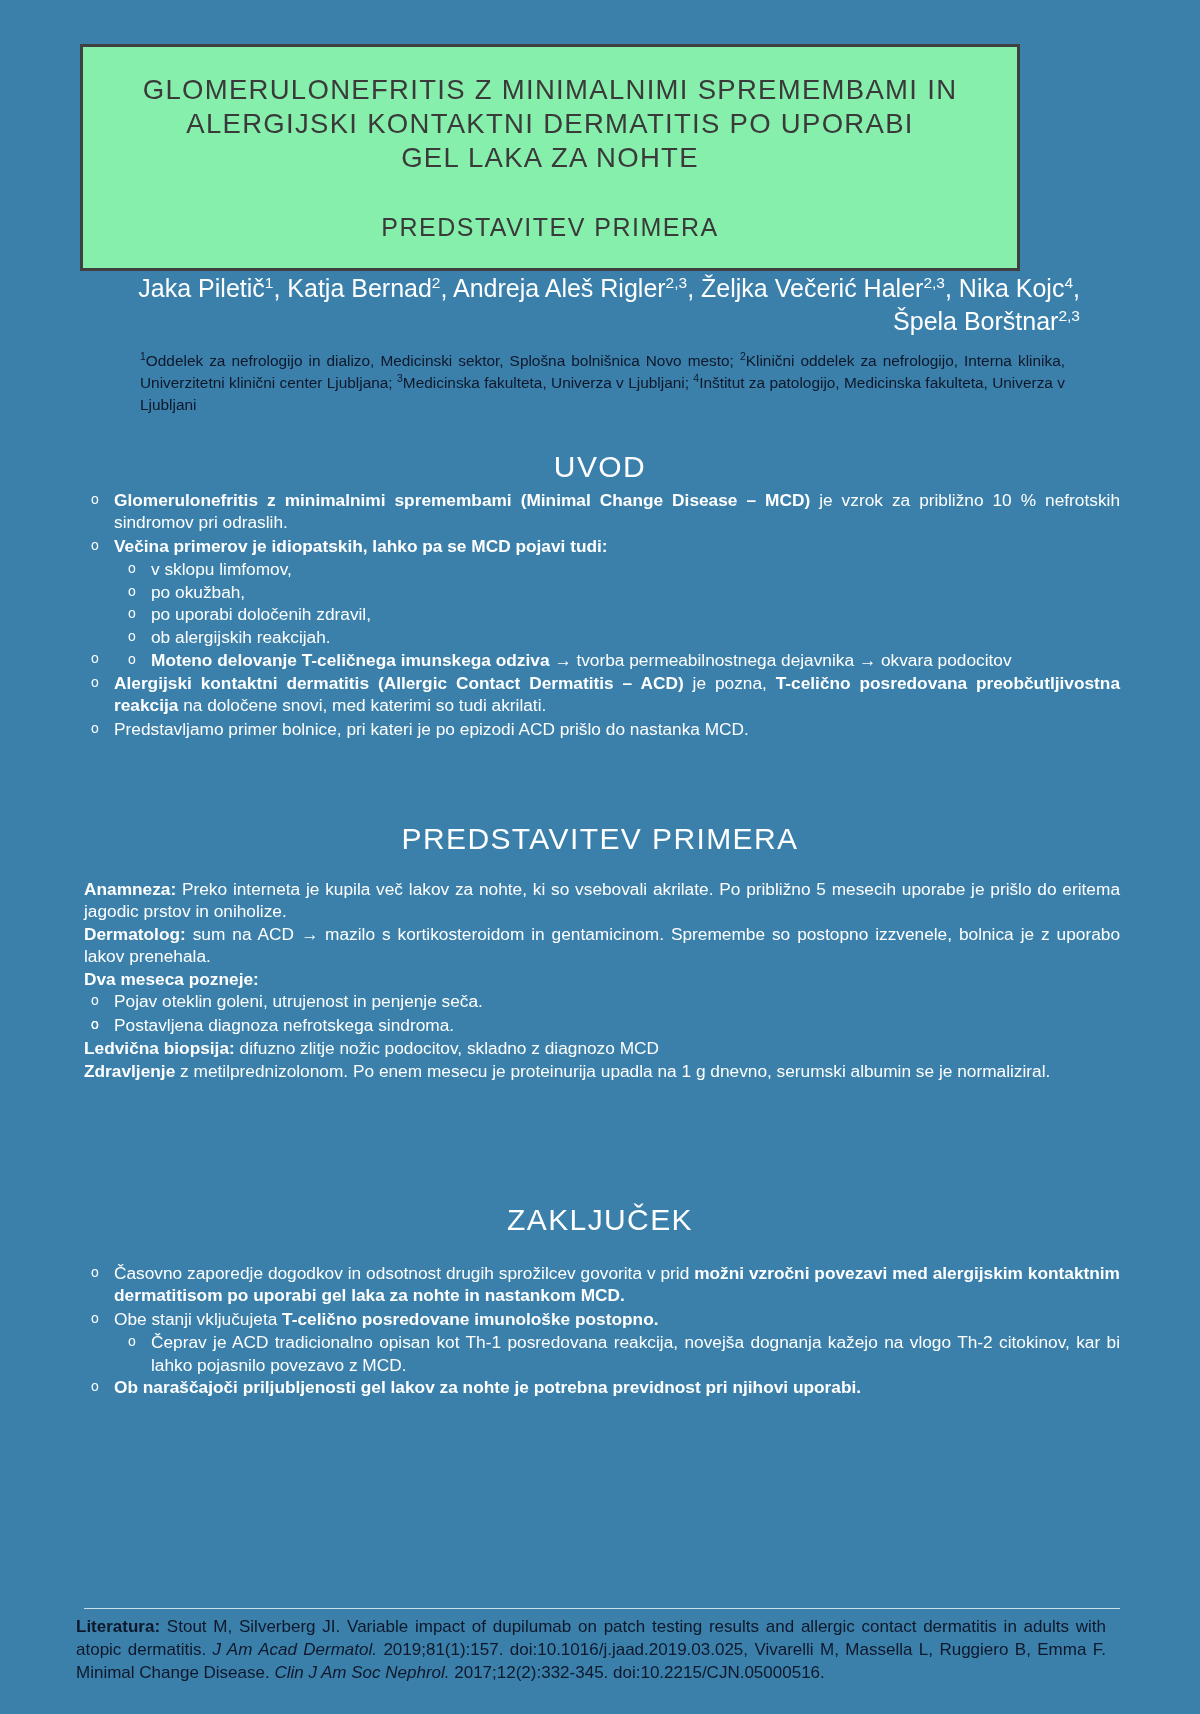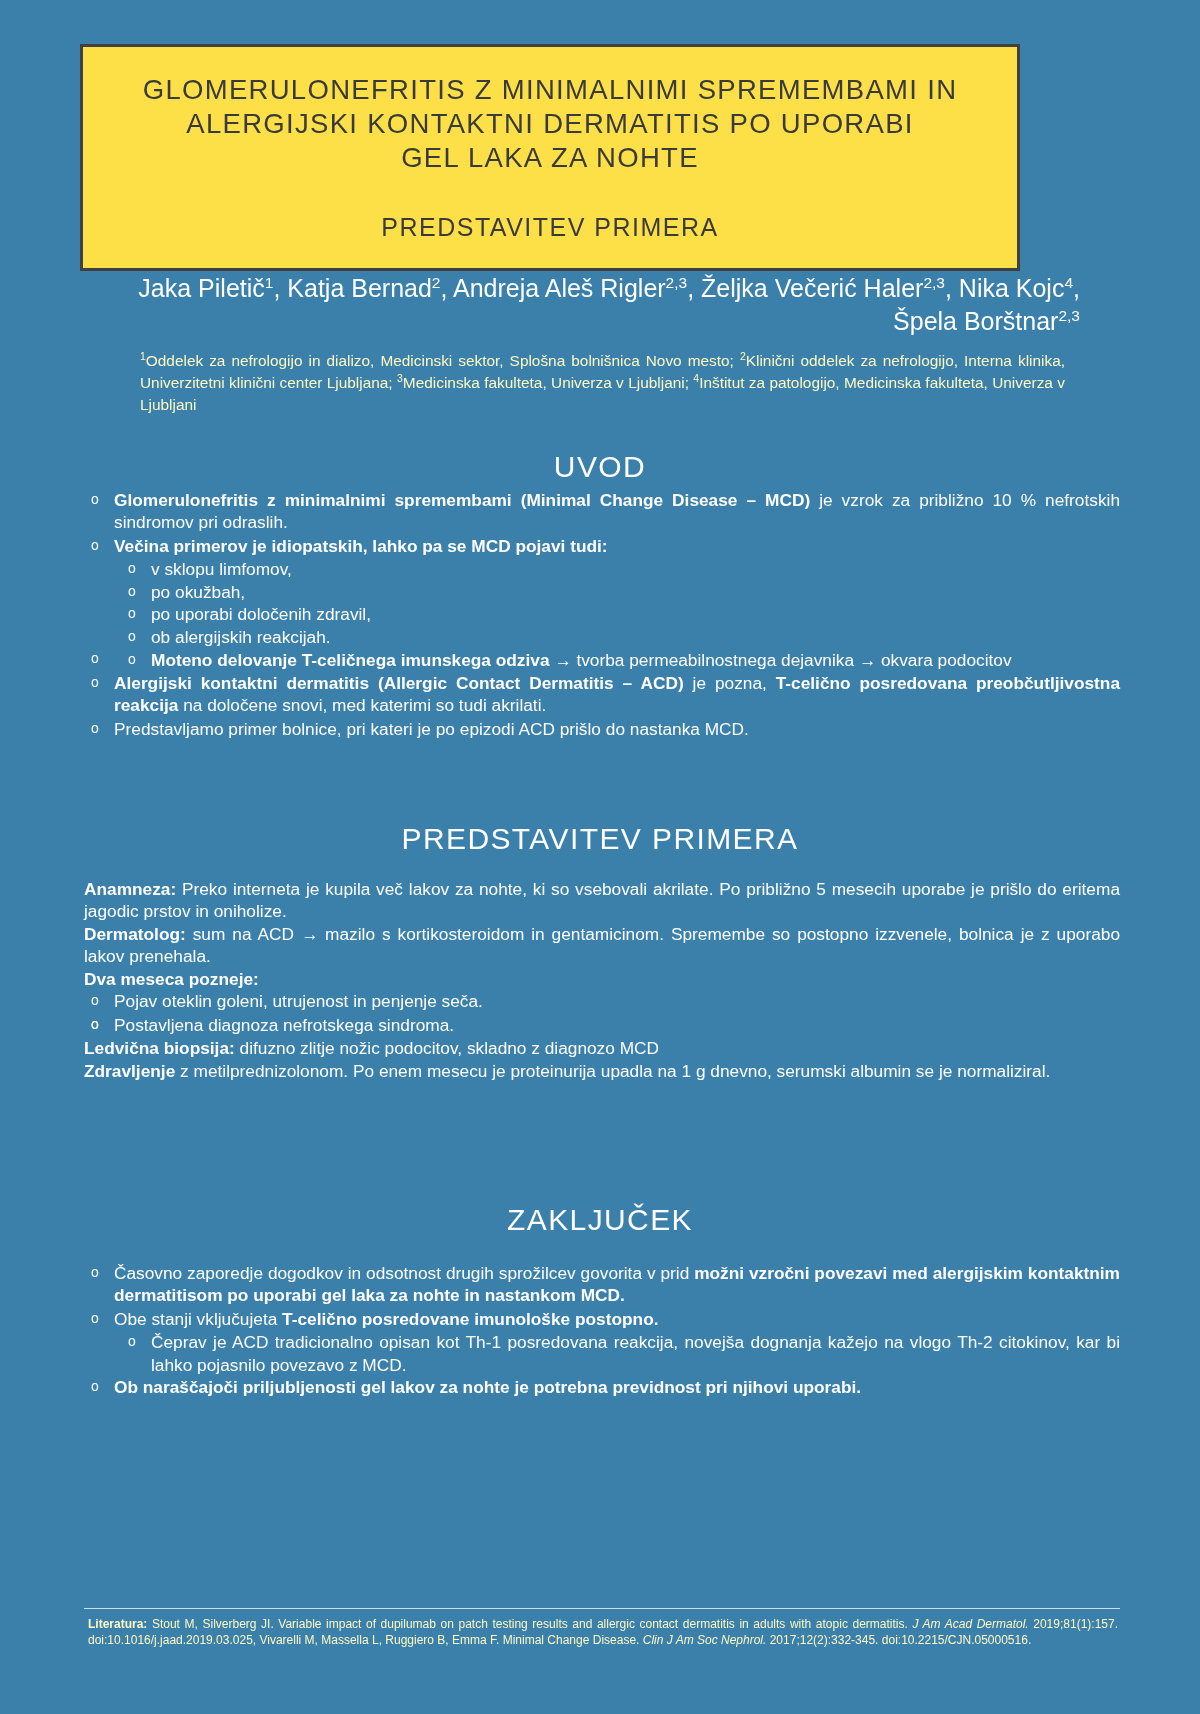--- a/index.html
+++ b/index.html
@@ -23,21 +23,21 @@
     position: relative;
   }
 
   
   .title-box {
     position: absolute;
     left: 80px;
     top: 44px;
     width: 940px;
     box-sizing: border-box;
-    background: #fde047;
+    background: #86efac;
     border: 3px solid #404040;
     padding: 26px 30px 26px 30px;
     text-align: center;
   }
   .title-main {
     color: #3a3a3a;
     font-size: 27.5px;
     line-height: 1.24;
     letter-spacing: 1.3px;
     font-weight: 400;
@@ -64,21 +64,21 @@
   .authors sup { font-size: 0.62em; }
 
   .affiliations {
     position: absolute;
     left: 140px;
     top: 350px;
     width: 925px;
     text-align: justify;
     font-size: 15.4px;
     line-height: 1.42;
-    color: #fef9c3;
+    color: #0f172a;
   }
   .affiliations sup { font-size: 0.68em; }
 
   
   .sect-head {
     position: absolute;
     width: 1200px;
     left: 0;
     text-align: center;
     font-size: 30px;
@@ -158,27 +158,27 @@
     position: absolute;
     left: 84px;
     top: 1608px;
     width: 1036px;
     height: 1px;
     background: #e8eef3;
     opacity: 0.85;
   }
   .refs {
     position: absolute;
-    left: 88px;
+    left: 76px;
     top: 1616px;
     width: 1030px;
-    font-size: 12px;
+    font-size: 17px;
     line-height: 1.34;
     text-align: justify;
-    color: #fef9c3;
+    color: #0f172a;
   }
   .refs i { font-style: italic; }
   .refs .b { font-weight: bold; }
 </style>
 </head>
 <body>
 
 <div class="poster">
 
   <div class="title-box">

